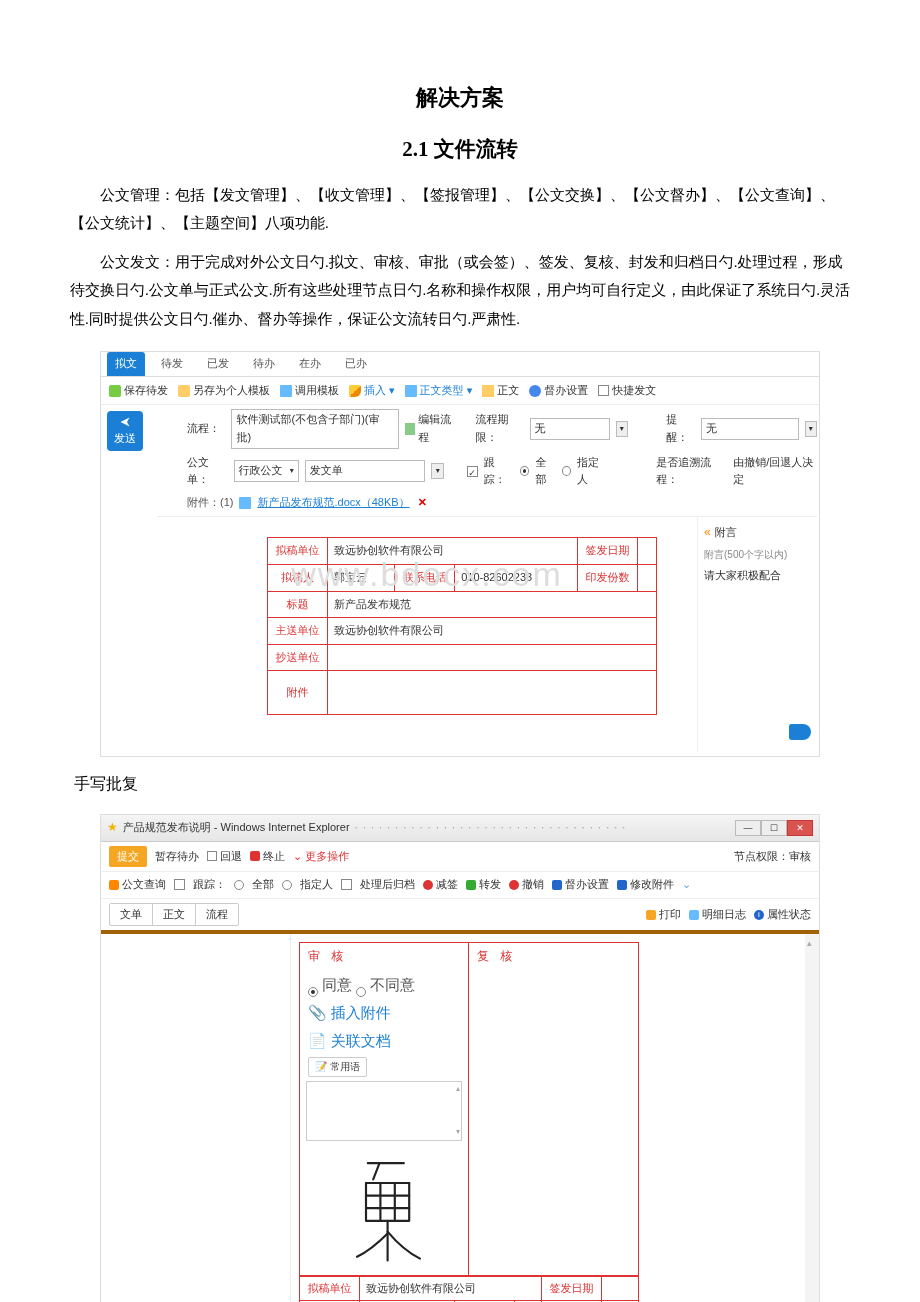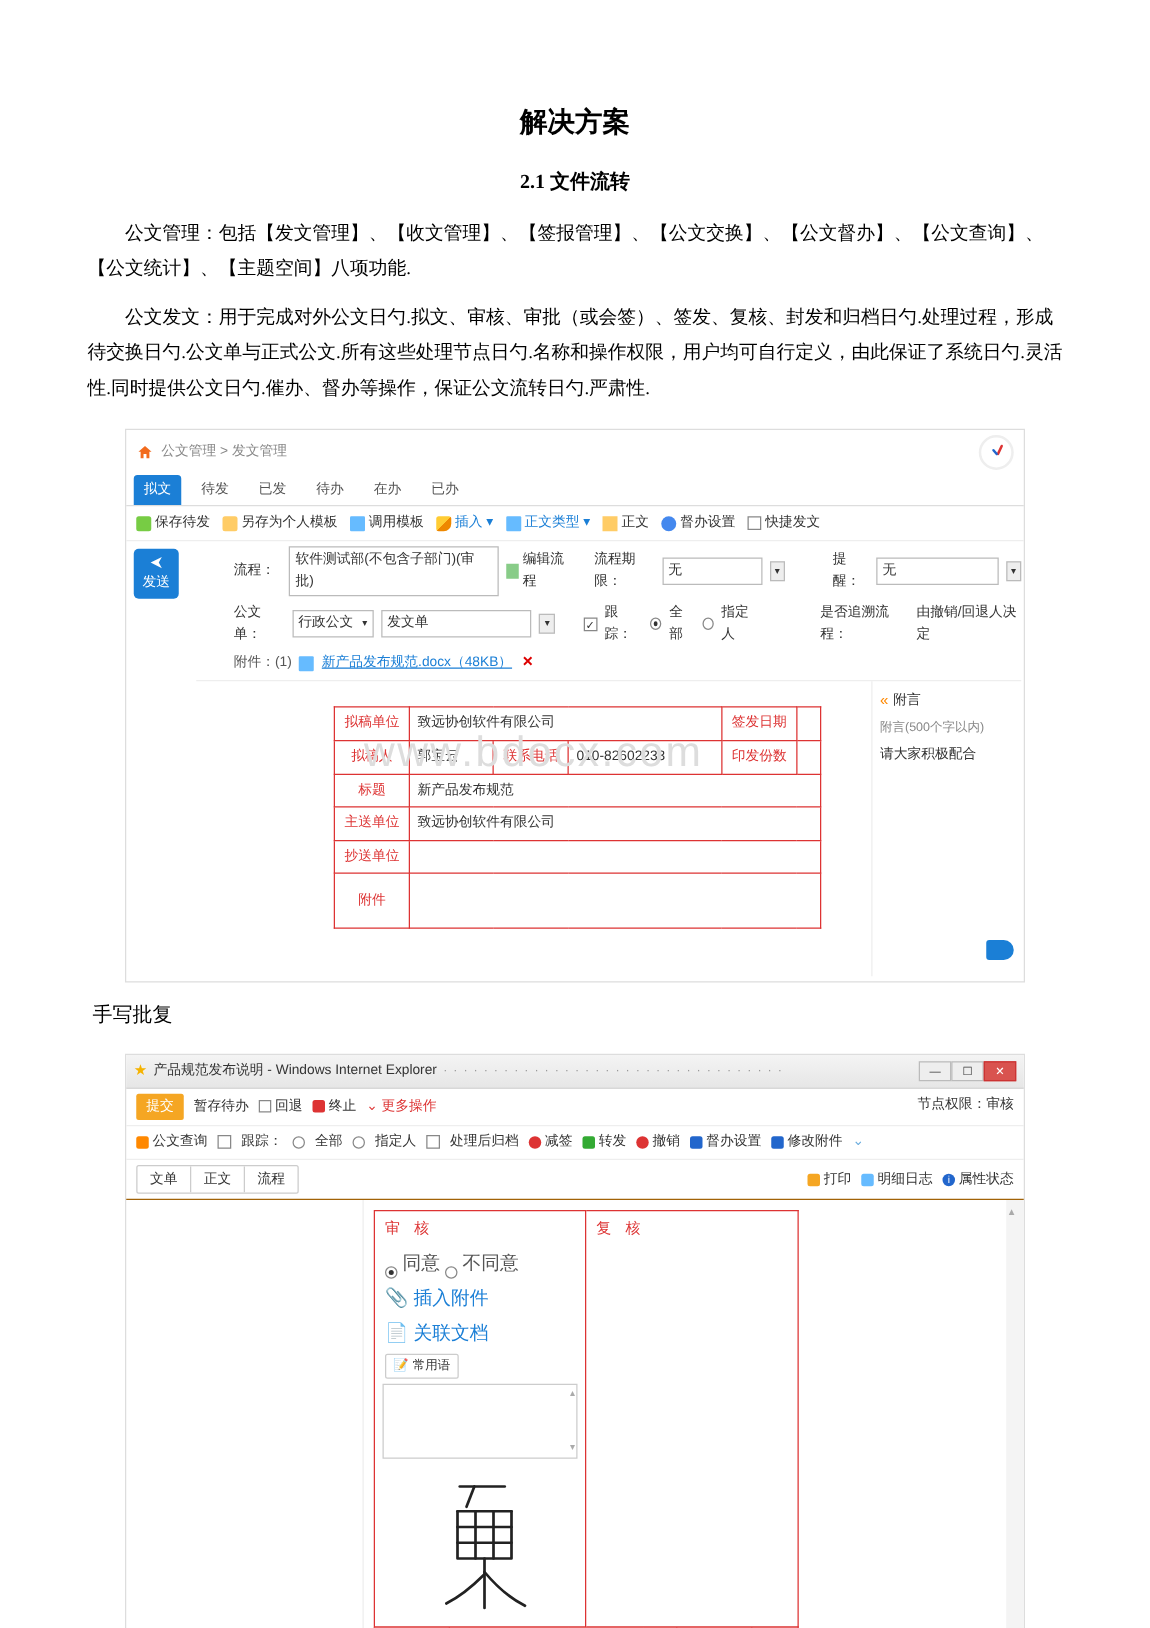--- a/index.html
+++ b/index.html
@@ -7,21 +7,21 @@
     font-family: "SimSun", "宋体", serif;
     background: #fff;
     width: 920px;
     margin: 0 auto;
     color: #000;
     font-size: 16px;
     line-height: 1.6;
   }
   .page { padding: 80px 70px 40px 70px; }
   h1 { text-align: center; font-size: 22px; font-weight: bold; margin-bottom: 18px; }
-  h2 { text-align: center; font-size: 16px; font-weight: bold; margin-bottom: 14px; }
+  h2 { text-align: center; font-size: 21px; font-weight: bold; margin-bottom: 14px; }
   .para { text-indent: 2em; margin-bottom: 10px; font-size: 15px; line-height: 1.9; }
   .screenshot {
     margin: 18px auto 14px auto;
     border: 1px solid #ddd;
     font-family: "Microsoft YaHei", Arial, sans-serif;
     font-size: 11px;
     color: #333;
     position: relative;
     background: #fff;
   }
@@ -84,32 +84,32 @@
 
   
   .ss2 { width: 720px; }
   .ie-bar { background: linear-gradient(#f4f4f4,#e6e6e6); border-bottom: 1px solid #ccc; padding: 3px 6px; display: flex; align-items: center; justify-content: space-between; font-size: 11px; }
   .ie-left { display: flex; align-items: center; gap: 5px; }
   .ie-star { color: #f5b301; font-size: 12px; }
   .ie-url { color: #999; font-size: 10px; filter: blur(0.5px); letter-spacing: 1px; }
   .win-btns { display: flex; gap: 0; }
   .wbtn { width: 26px; height: 16px; border: 1px solid #bbb; background: #eee; font-size: 9px; display: flex; align-items: center; justify-content: center; }
   .wbtn.cl { background: #d9534f; color: #fff; border-color: #c33; }
-  .row2a { display: flex; justify-content: space-between; padding: 4px 8px; border-bottom: 1px solid #eee; font-size: 11px; }
+  .row2a { display: flex; align-items: center; justify-content: space-between; padding: 4px 8px; border-bottom: 1px solid #eee; font-size: 11px; }
   .row2a-l { display: flex; align-items: center; gap: 8px; flex-wrap: wrap; }
   .btn-submit { background: #f5a623; color: #fff; padding: 2px 8px; border-radius: 2px; font-size: 11px; }
   .tb2-item { display: flex; align-items: center; gap: 3px; font-size: 11px; }
   .ic-stop { width: 10px; height: 10px; background: #d33; border-radius: 2px; }
   .ic-back { width: 10px; height: 10px; background: #fff; border: 1px solid #888; }
   .row2b { display: flex; align-items: center; gap: 8px; padding: 4px 8px; border-bottom: 1px solid #eee; font-size: 11px; color: #333; flex-wrap: wrap; }
   .ic-orange { width: 10px; height: 10px; background: #f80; border-radius: 2px; }
   .ic-red2 { width: 10px; height: 10px; background: #d33; border-radius: 50%; }
   .ic-blue2 { width: 10px; height: 10px; background: #26c; border-radius: 2px; }
   .ic-green2 { width: 10px; height: 10px; background: #3a3; border-radius: 2px; }
-  .row2c { display: flex; justify-content: space-between; align-items: center; padding: 4px 8px; border-bottom: 1px solid #a16207; font-size: 11px; }
+  .row2c { display: flex; justify-content: space-between; align-items: center; padding: 4px 8px; border-bottom: 4px solid #a16207; font-size: 11px; }
   .seg { display: flex; border: 1px solid #ccc; border-radius: 2px; overflow: hidden; }
   .seg span { padding: 2px 10px; border-right: 1px solid #ccc; font-size: 11px; }
   .seg span:last-child { border-right: none; }
   .row2c-r { display: flex; gap: 8px; align-items: center; }
   .ic-print { width: 10px; height: 10px; background: #f5a623; border-radius: 2px; }
   .ic-log { width: 10px; height: 10px; background: #6bf; border-radius: 2px; }
   .ic-info { width: 10px; height: 10px; background: #26c; border-radius: 50%; color: #fff; font-size: 8px; text-align: center; line-height: 10px; }
   .ss2-body { display: flex; }
   .ss2-left { width: 190px; border-right: 1px solid #eee; min-height: 300px; }
   .ss2-mid { flex: 1; padding: 8px 8px 4px 8px; }
@@ -135,31 +135,20 @@
 </head>
 <body>
 
 <div class="page">
   <h1>解决方案</h1>
   <h2>2.1 文件流转</h2>
   <p class="para">公文管理：包括【发文管理】、【收文管理】、【签报管理】、【公文交换】、【公文督办】、【公文查询】、【公文统计】、【主题空间】八项功能.</p>
   <p class="para">公文发文：用于完成对外公文日勺.拟文、审核、审批（或会签）、签发、复核、封发和归档日勺.处理过程，形成待交换日勺.公文单与正式公文.所有这些处理节点日勺.名称和操作权限，用户均可自行定义，由此保证了系统日勺.灵活性.同时提供公文日勺.催办、督办等操作，保证公文流转日勺.严肃性.</p>
 
   <div class="screenshot ss1">
-    <div class="ss1-head">
-      <div class="bc">
-        <span class="home-icon">
-          <svg viewBox="0 0 24 24">
-              <path fill="#f26b1d" d="M12 3l9 8h-3v9h-4v-6h-4v6H6v-9H3z"></path>
-            </svg>
-        </span>
-        <span class="bc-text">公文管理 &gt; 发文管理</span>
-      </div>
-      <div class="clock"></div>
-    </div>
     <div class="tabs1">
       <span class="tab1 active">拟文</span>
       <span class="tab1">待发</span>
       <span class="tab1">已发</span>
       <span class="tab1">待办</span>
       <span class="tab1">在办</span>
       <span class="tab1">已办</span>
     </div>
     <div class="toolbar1">
       <span class="tb-item">

